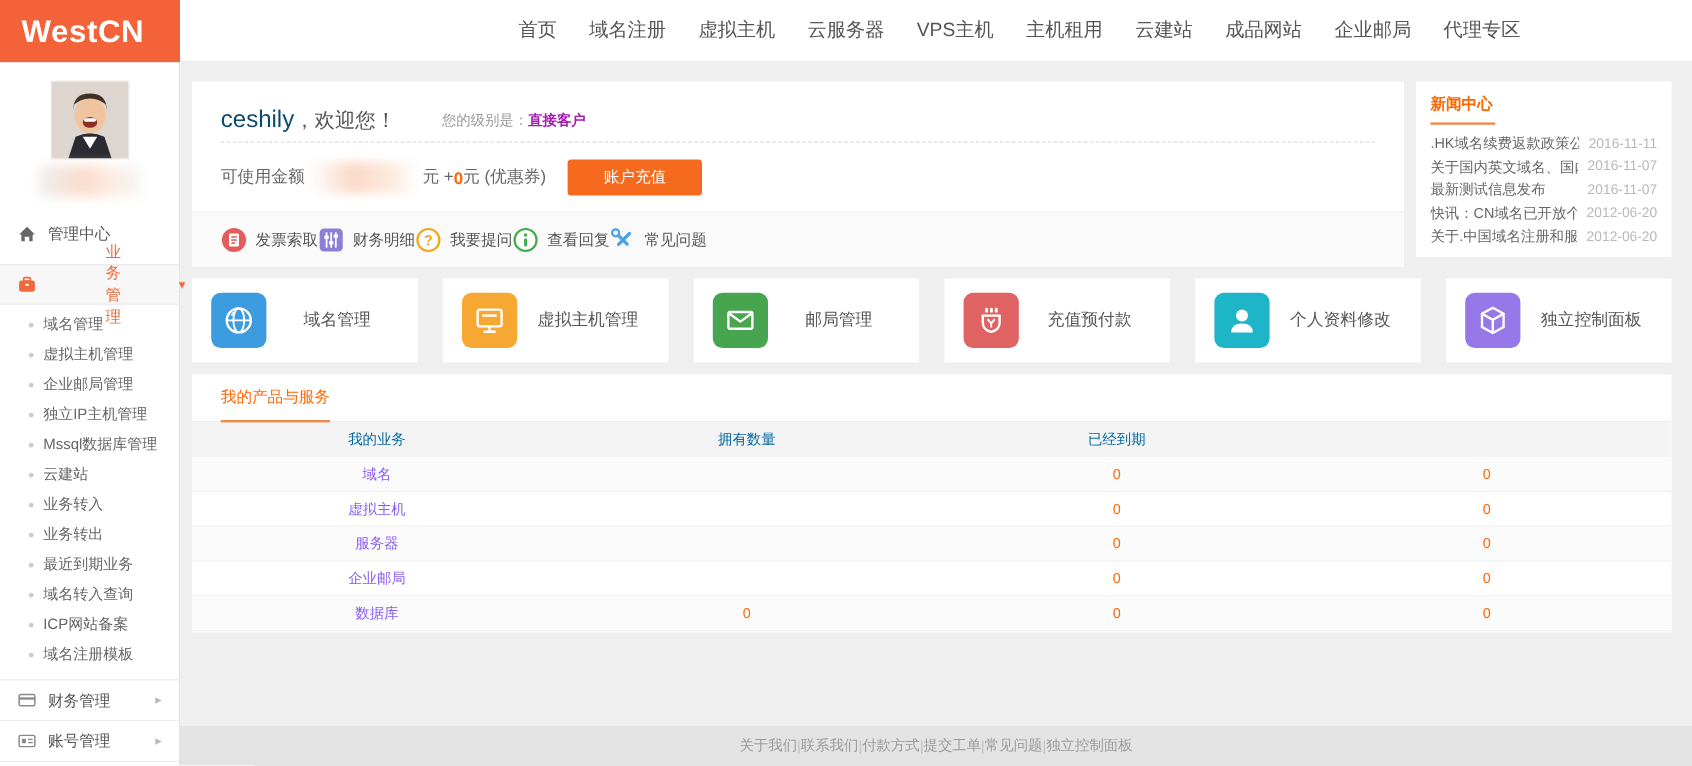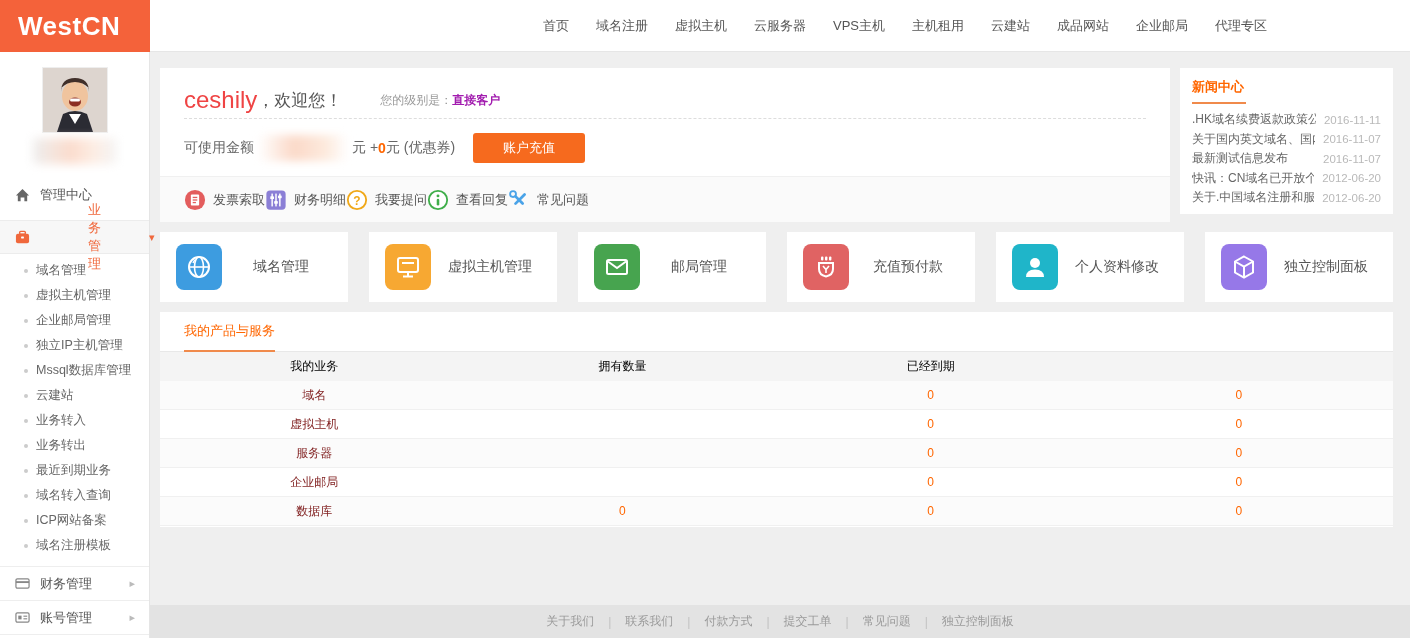--- a/index.html
+++ b/index.html
@@ -5,21 +5,21 @@
   * { margin:0; padding:0; box-sizing:border-box; }
   body { font-family:"Liberation Sans", sans-serif; background:#fff; }
   .stage { position:relative; width:1410px; height:638px; overflow:hidden; background:#efefef; }
 
   
   .logo { position:absolute; left:0; top:0; width:150px; height:52px; background:#f4623a;
           color:#fff; font-size:26px; font-weight:bold; display:flex; align-items:center; padding-left:18px; letter-spacing:0.5px; }
   .topbar { position:absolute; left:150px; top:0; width:1260px; height:52px; background:#fff;
             border-bottom:1px solid #e6e6e6; display:flex; align-items:center; justify-content:flex-end;
             padding-right:143px; gap:27px; }
-  .topbar .nav-item { font-size:13px; color:#555; cursor:pointer; white-space:nowrap; }
+  .topbar .nav-item { font-size:16px; color:#555; cursor:pointer; white-space:nowrap; }
 
   
   .sidebar { position:absolute; left:0; top:52px; width:150px; height:586px; background:#fff;
              border-right:1px solid #e5e5e5; }
   .avatar-wrap { margin:16px auto 0; width:64px; height:64px; box-shadow:0 0 0 1px #eee; }
   .name-redacted { margin:6px auto 0; width:84px; height:26px; border-radius:3px;
                    background:linear-gradient(90deg,#eee,#fbdccd 45%,#fdece2 70%,#f5f5f5); filter:blur(5px); }
   .side-row { height:34px; display:flex; align-items:center; padding:0 14px; color:#555; font-size:13px; cursor:pointer; }
   .side-row .mi { width:17px; height:15px; margin-right:9px; flex:0 0 auto; }
   .side-row.manage { margin-top:14px; }
@@ -32,21 +32,21 @@
   .sub-item { height:25px; display:flex; align-items:center; padding-left:24px; font-size:12.5px; color:#666; cursor:pointer; }
   .sub-item::before { content:""; width:4px; height:4px; border-radius:50%; background:#ccc; margin-right:8px; }
 
   
   .main { position:absolute; left:150px; top:52px; width:1260px; height:586px; }
   .panel { position:absolute; background:#fff; }
 
   
   .welcome { left:10px; top:16px; width:1010px; height:154px; }
   .w-row1 { padding:16px 24px 0; height:48px; display:flex; align-items:center; }
-  .w-user { color:#ef4444; font-size:24px; }
+  .w-user { color:#0c4a6e; font-size:20px; }
   .w-greet { color:#555; font-size:17px; }
   .w-level { margin-left:38px; font-size:12px; color:#999; }
   .w-level b { color:#a21caf; font-weight:bold; }
   .w-dash { margin:2px 24px 0; border-bottom:1px dashed #ddd; }
   .w-row2 { height:57px; display:flex; align-items:center; padding:0 24px; font-size:14px; color:#666; }
   .balance-redacted { width:90px; height:26px; margin:0 4px; border-radius:3px;
                       background:linear-gradient(90deg,#fff,#fbd9c8 40%,#fdeadd 75%,#fff); filter:blur(4px); }
   .w-zero { color:#f60; font-weight:bold; }
   .recharge-btn { margin-left:18px; background:#f66a1e; color:#fff; font-size:13px; border:none;
                   padding:6px 30px; border-radius:3px; cursor:pointer; }
@@ -71,31 +71,31 @@
   .card-ico svg { width:26px; height:26px; display:block; }
   .card-label { flex:1; text-align:center; font-size:14px; color:#555; padding-right:8px; }
   .ci-blue { background:#3d9ce0; } .ci-orange { background:#f7a832; } .ci-green { background:#47a44f; }
   .ci-red { background:#e06363; } .ci-cyan { background:#1fb5c9; } .ci-purple { background:#9678e8; }
 
   
   .products { left:10px; top:260px; width:1233px; height:215px; }
   .tab-strip { height:40px; border-bottom:1px solid #e8e8e8; display:flex; align-items:flex-end; padding-left:24px; }
   .tab { color:#f60; font-size:13px; padding-bottom:10px; border-bottom:2px solid #f08a4b; margin-bottom:-1px; cursor:pointer; }
   .t-head { height:29px; background:#f4f4f4; display:grid; grid-template-columns:repeat(4,1fr); align-items:center; }
-  .t-head div { text-align:center; font-size:12px; color:#000000; }
+  .t-head div { text-align:center; font-size:12px; color:#0369a1; }
   .t-row { height:29px; display:grid; grid-template-columns:repeat(4,1fr); align-items:center; border-bottom:1px solid #f0f0f0; }
   .t-row:nth-child(odd) { background:#fbfbfb; }
-  .t-row div { text-align:center; font-size:12px; color:#7f1d1d; }
+  .t-row div { text-align:center; font-size:12px; color:#8b5cf6; }
   .t-num { color:#f60 !important; cursor:pointer; }
   .owned-redacted { width:20px; height:22px; margin:0 auto; border-radius:2px;
                     background:linear-gradient(180deg,#fde7da,#fbd9c8); filter:blur(4px); }
 
   
   .footer { position:absolute; left:0; bottom:0; width:1260px; height:33px; background:#e3e3e3;
-            display:flex; align-items:center; justify-content:center; gap:14px; font-size:12px; color:#9a9a9a; }
+            display:flex; align-items:center; justify-content:center; font-size:12px; color:#9a9a9a; }
   .footer .flink { cursor:pointer; }
   .footer .fsep { color:#c2c2c2; }
 </style>
 </head>
 <body>
 
 <div class="stage">
 
   <div class="logo">WestCN</div>
   <div class="topbar">

